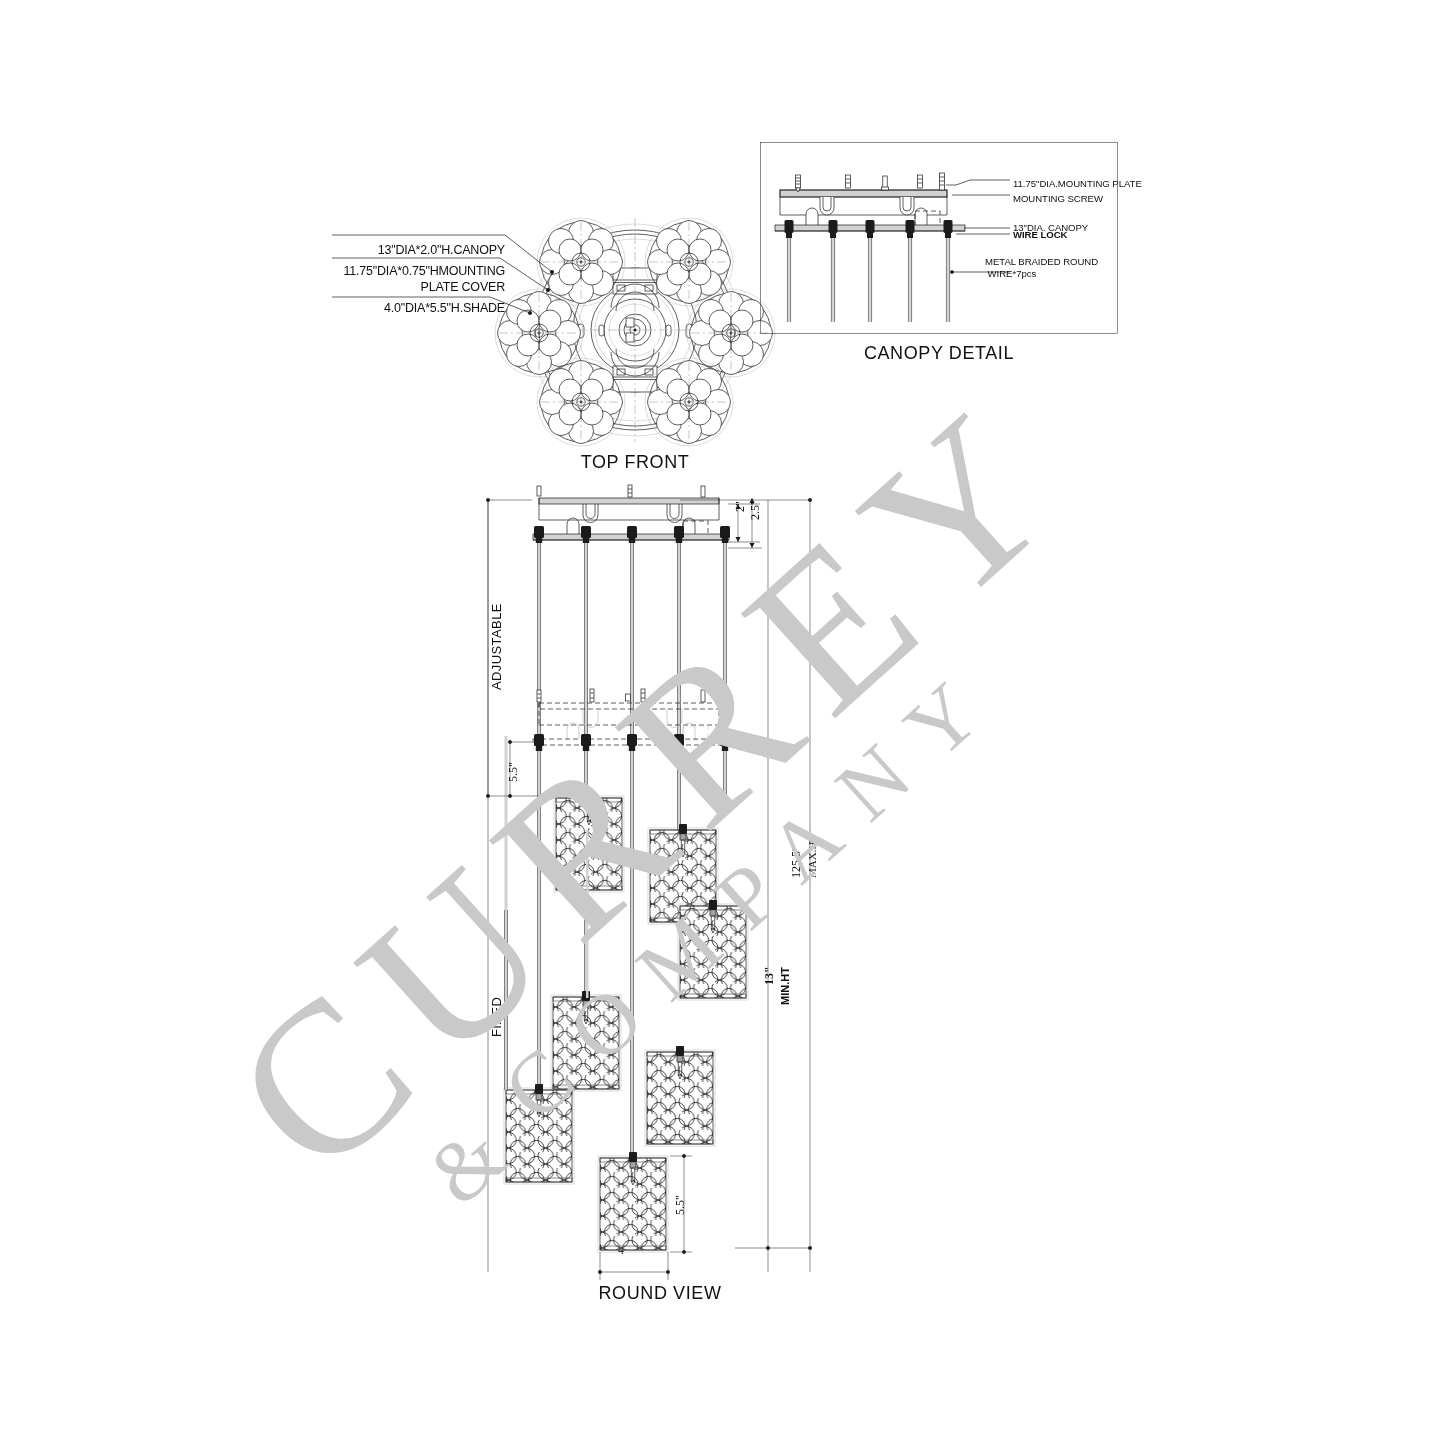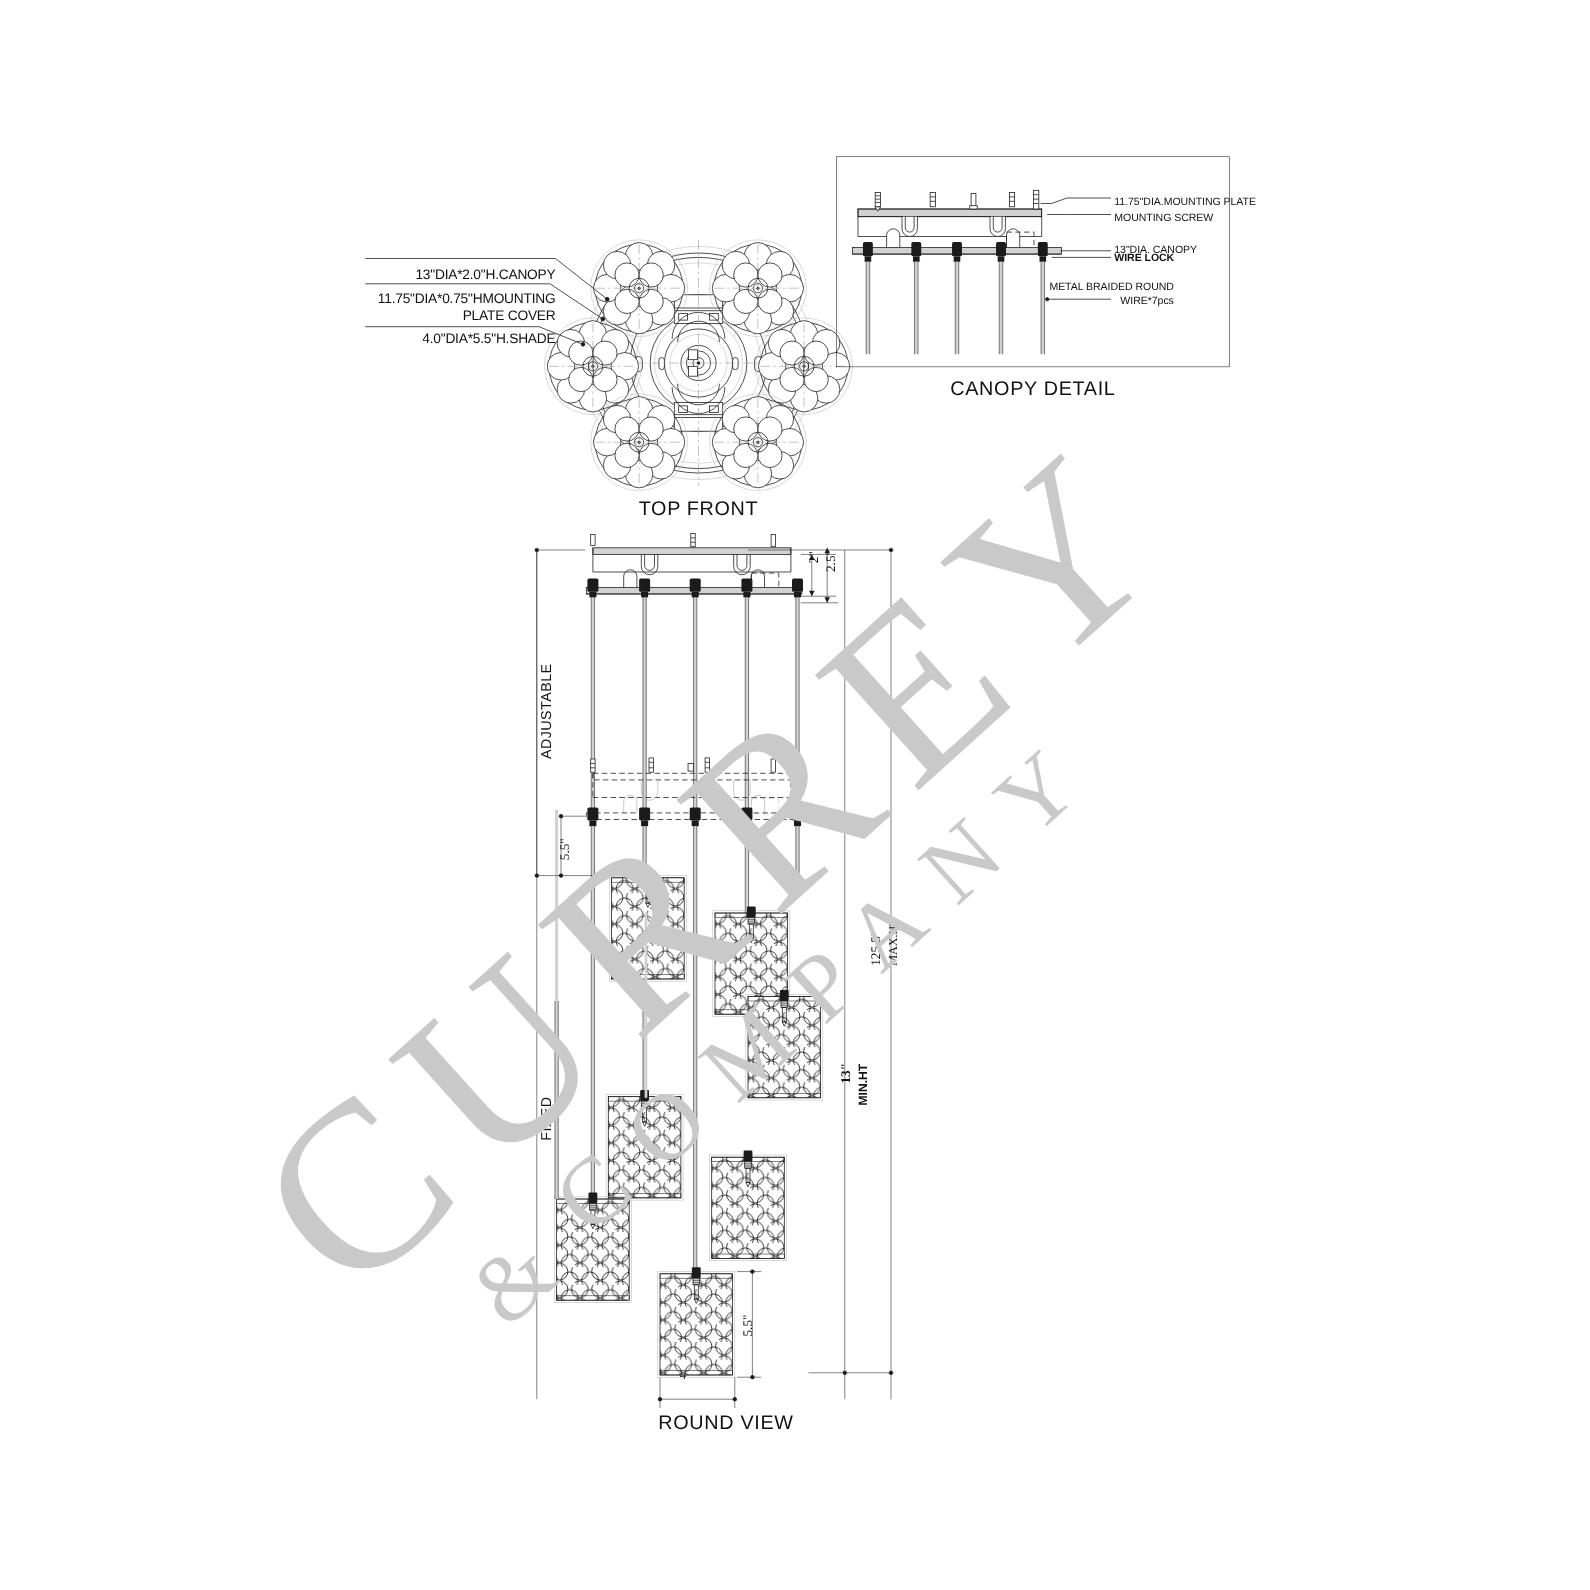--- a/index.html
+++ b/index.html
@@ -273,21 +273,21 @@
         <line x1="210" y1="92" x2="250" y2="92"></line>
     <line x1="192" y1="130" x2="250" y2="130"></line>
     <circle cx="192" cy="130" r="1.5" class="filldk"></circle>
   </g>
 </svg>
 
 <div class="lbl detailtxt" style="left:1013px;top:178px;">11.75"DIA.MOUNTING PLATE</div>
 <div class="lbl detailtxt" style="left:1013px;top:193px;">MOUNTING SCREW</div>
 <div class="lbl detailtxt" style="left:1013px;top:222px;">13"DIA. CANOPY</div>
 <div class="lbl detailtxt" style="left:1013px;top:229px;font-weight:bold;">WIRE LOCK</div>
-<div class="lbl detailtxt" style="left:954px;top:256px;text-align:right;">METAL BRAIDED ROUND
+<div class="lbl detailtxt" style="left:985px;top:256px;">METAL BRAIDED ROUND
  WIRE*7pcs</div>
 
 <div class="lbl viewtitle" style="left:760px;top:343px;width:358px;text-align:center;">CANOPY DETAIL</div>
 
 <svg style="position:absolute;left:470px;top:490px;z-index:2" width="380" height="790" viewBox="0 0 380 790">
   <defs>
 
     <pattern id="orbfill" x="0" y="0" width="18.5" height="16" patternUnits="userSpaceOnUse">
       <rect width="18.5" height="16" fill="#ffffff"></rect>
       <circle cx="4.6" cy="4" r="7.6" fill="none" stroke="#1a1a1a" stroke-width="0.8"></circle>

